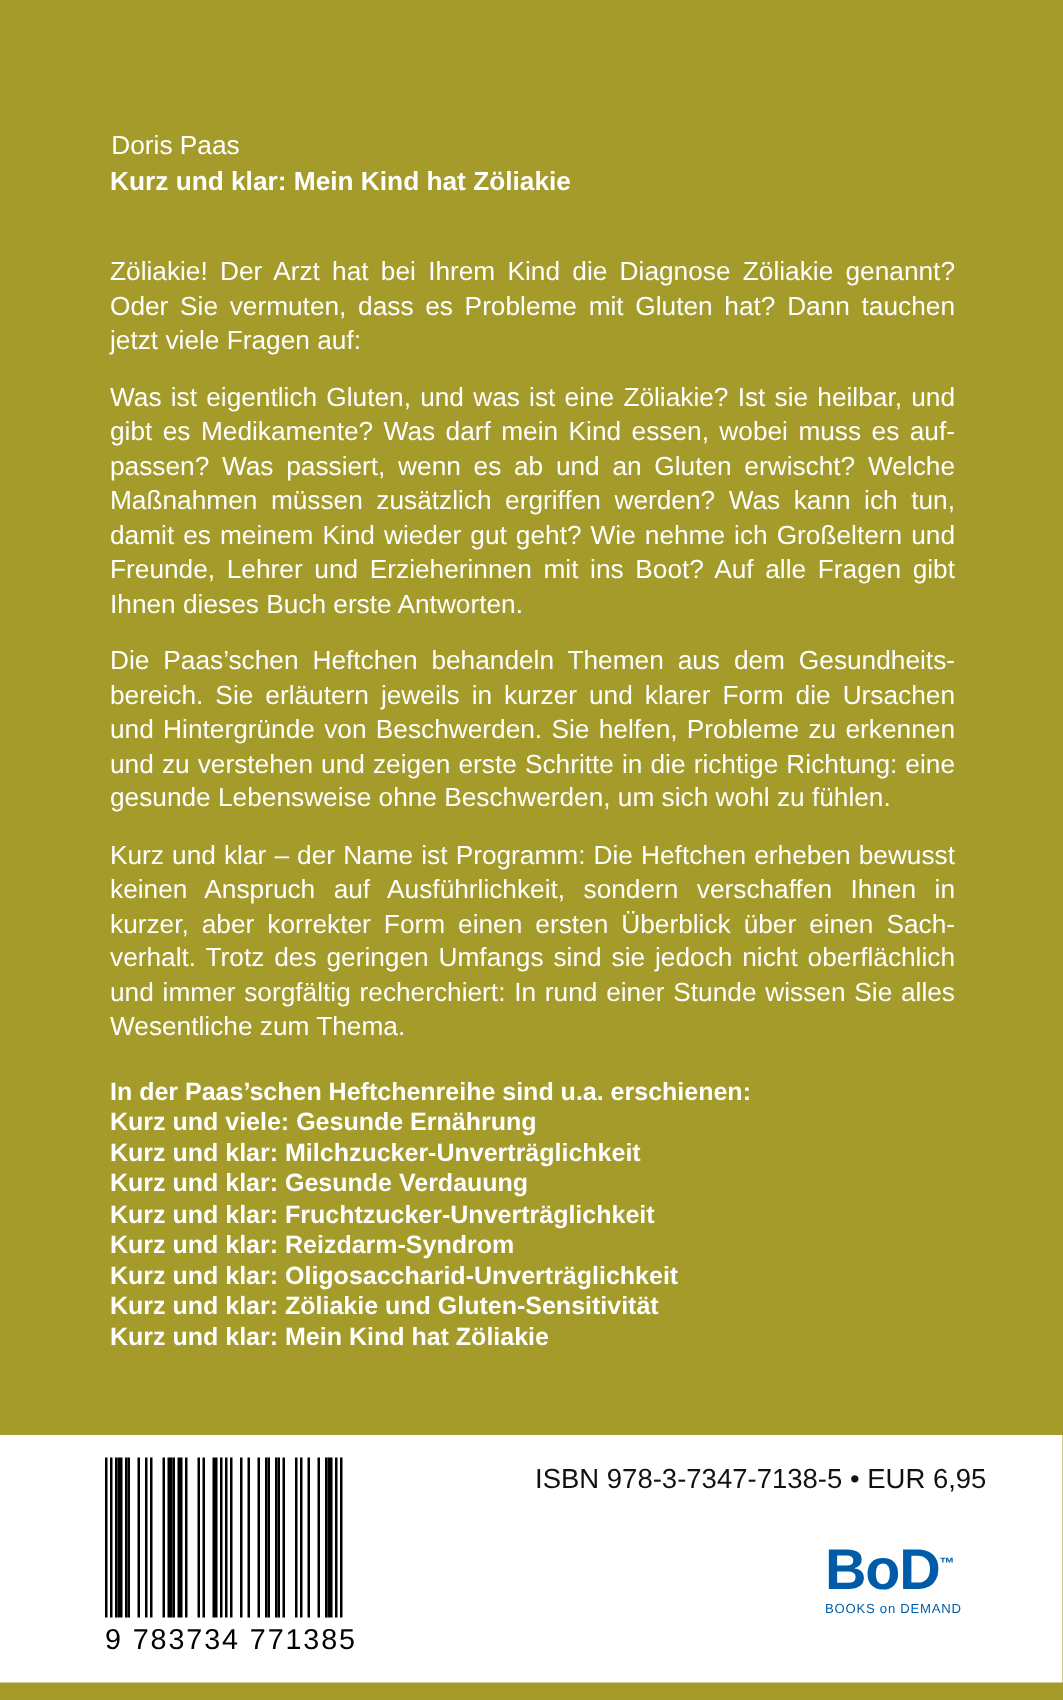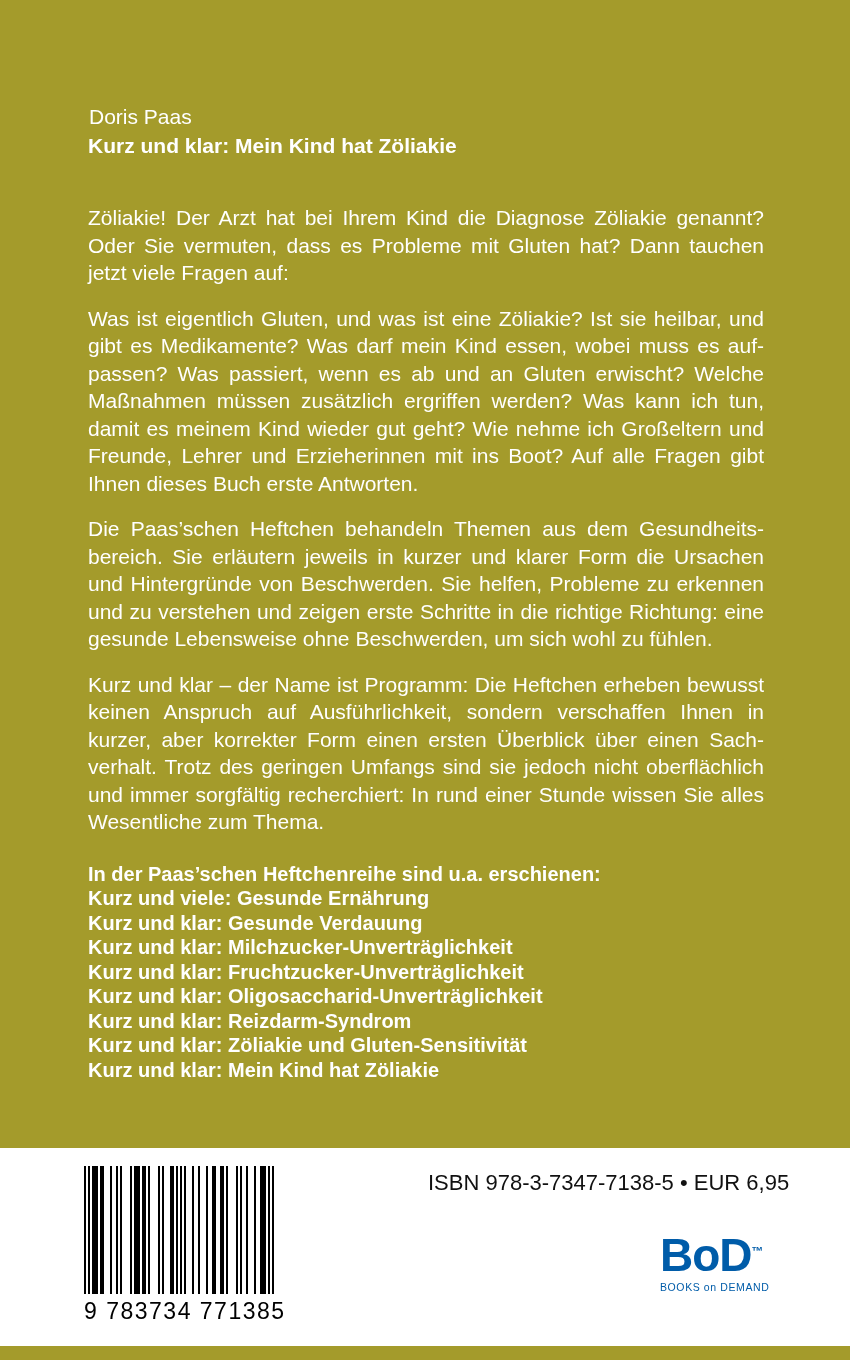--- a/index.html
+++ b/index.html
@@ -116,25 +116,25 @@
   <p class="book-title">Kurz und klar: Mein Kind hat Zöliakie</p>
 
   <p class="para">Zöliakie! Der Arzt hat bei Ihrem Kind die Diagnose Zöliakie genannt? Oder Sie vermuten, dass es Probleme mit Gluten hat? Dann tauchen jetzt viele Fragen auf:</p>
   <p class="para">Was ist eigentlich Gluten, und was ist eine Zöliakie? Ist sie heilbar, und gibt es Medikamente? Was darf mein Kind essen, wobei muss es auf­passen? Was passiert, wenn es ab und an Gluten erwischt? Welche Maßnahmen müssen zusätzlich ergriffen werden? Was kann ich tun, damit es meinem Kind wieder gut geht? Wie nehme ich Großeltern und Freunde, Lehrer und Erzieherinnen mit ins Boot?  Auf alle Fragen gibt Ihnen dieses Buch erste Antworten.</p>
   <p class="para">Die Paas’schen Heftchen behandeln Themen aus dem Gesundheits­bereich. Sie erläutern jeweils in kurzer und klarer Form die Ursachen und Hintergründe von Beschwerden. Sie helfen, Probleme zu erkennen und zu verstehen und zeigen erste Schritte in die richtige Richtung: eine gesunde Lebensweise ohne Beschwerden, um sich wohl zu fühlen.</p>
   <p class="para">Kurz und klar – der Name ist Programm: Die Heftchen erheben be­wusst keinen Anspruch auf Ausführlichkeit, sondern verschaffen Ihnen in kurzer, aber korrekter Form einen ersten Überblick über einen Sach­verhalt. Trotz des geringen Umfangs sind sie jedoch nicht oberflächlich und immer sorgfältig recherchiert: In rund einer Stunde wissen Sie alles Wesentliche zum Thema.</p>
 
   <div class="series">
     <p class="series-line">In der Paas’schen Heftchenreihe sind u.a. erschienen:</p>
     <p class="series-line">Kurz und viele: Gesunde Ernährung</p>
+    <p class="series-line">Kurz und klar: Milchzucker-Unverträglichkeit</p>
     <p class="series-line">Kurz und klar: Gesunde Verdauung</p>
-    <p class="series-line">Kurz und klar: Milchzucker-Unverträglichkeit</p>
     <p class="series-line">Kurz und klar: Fruchtzucker-Unverträglichkeit</p>
+    <p class="series-line">Kurz und klar: Reizdarm-Syndrom</p>
     <p class="series-line">Kurz und klar: Oligosaccharid-Unverträglichkeit</p>
-    <p class="series-line">Kurz und klar: Reizdarm-Syndrom</p>
     <p class="series-line">Kurz und klar: Zöliakie und Gluten-Sensitivität</p>
     <p class="series-line">Kurz und klar: Mein Kind hat Zöliakie</p>
   </div>
 </div>
 
 <div class="footer">
   <div class="barcode">
     <div class="bars">
         <div class="bar on"></div>
         <div class="bar off"></div>

